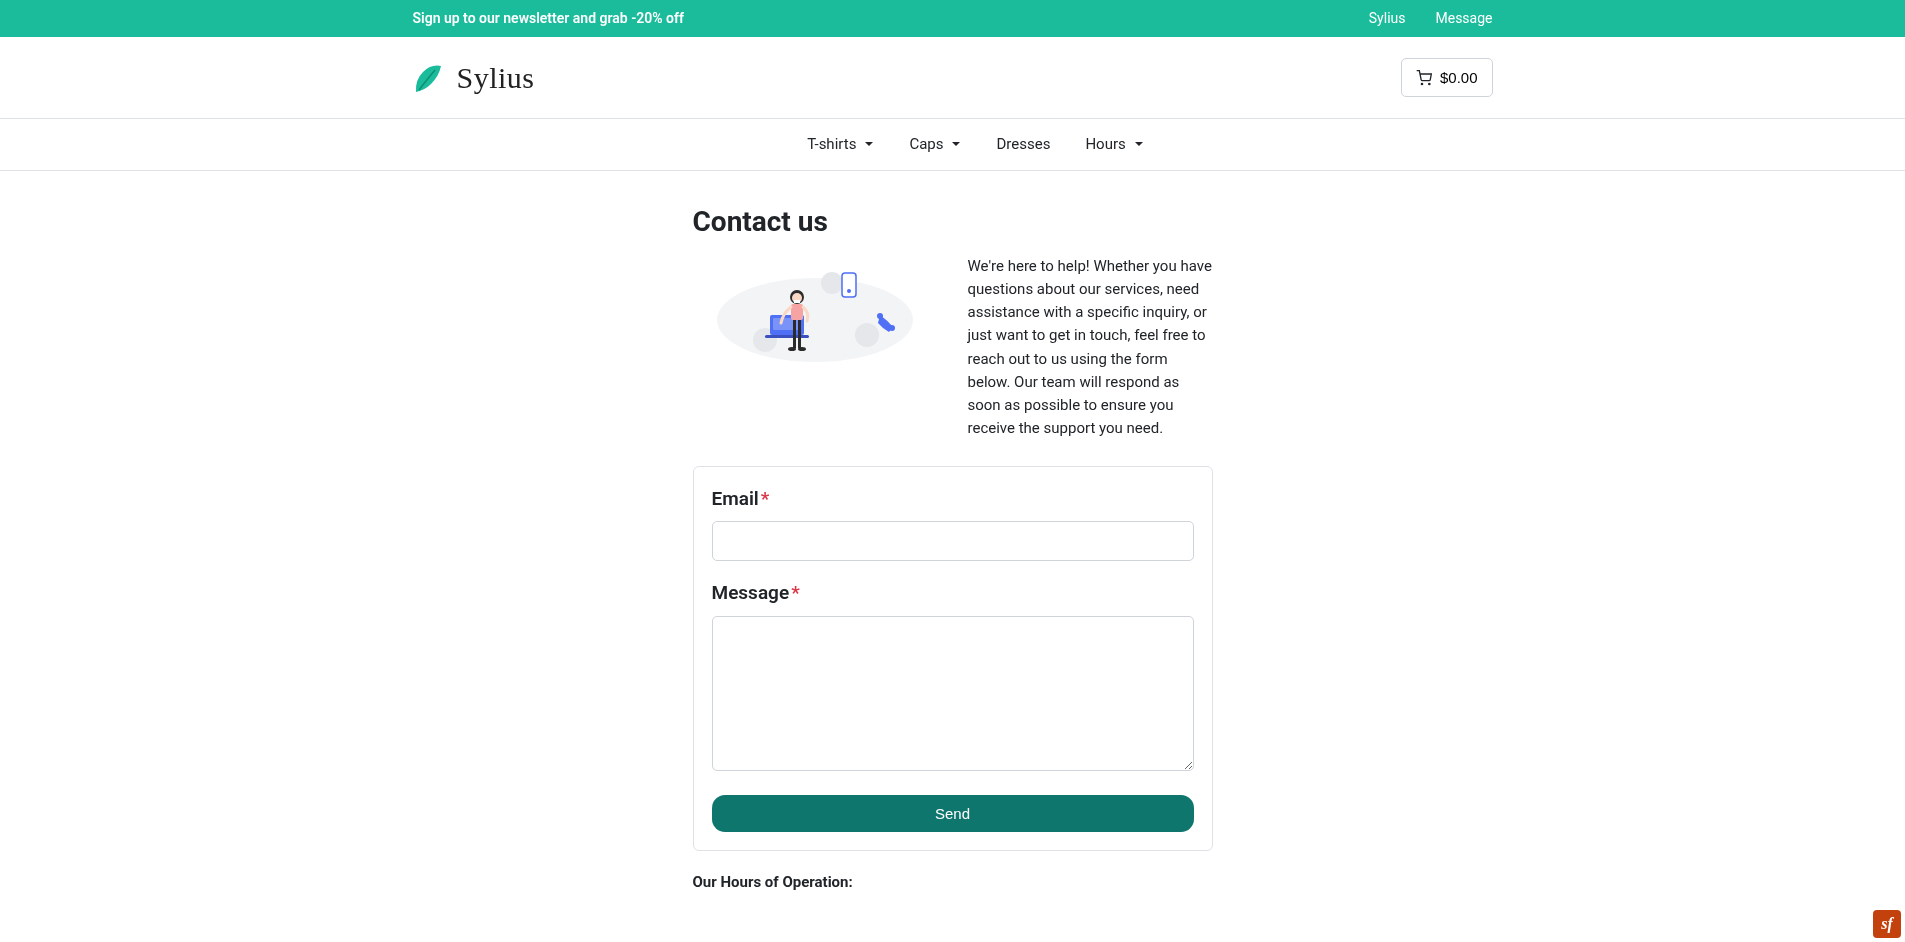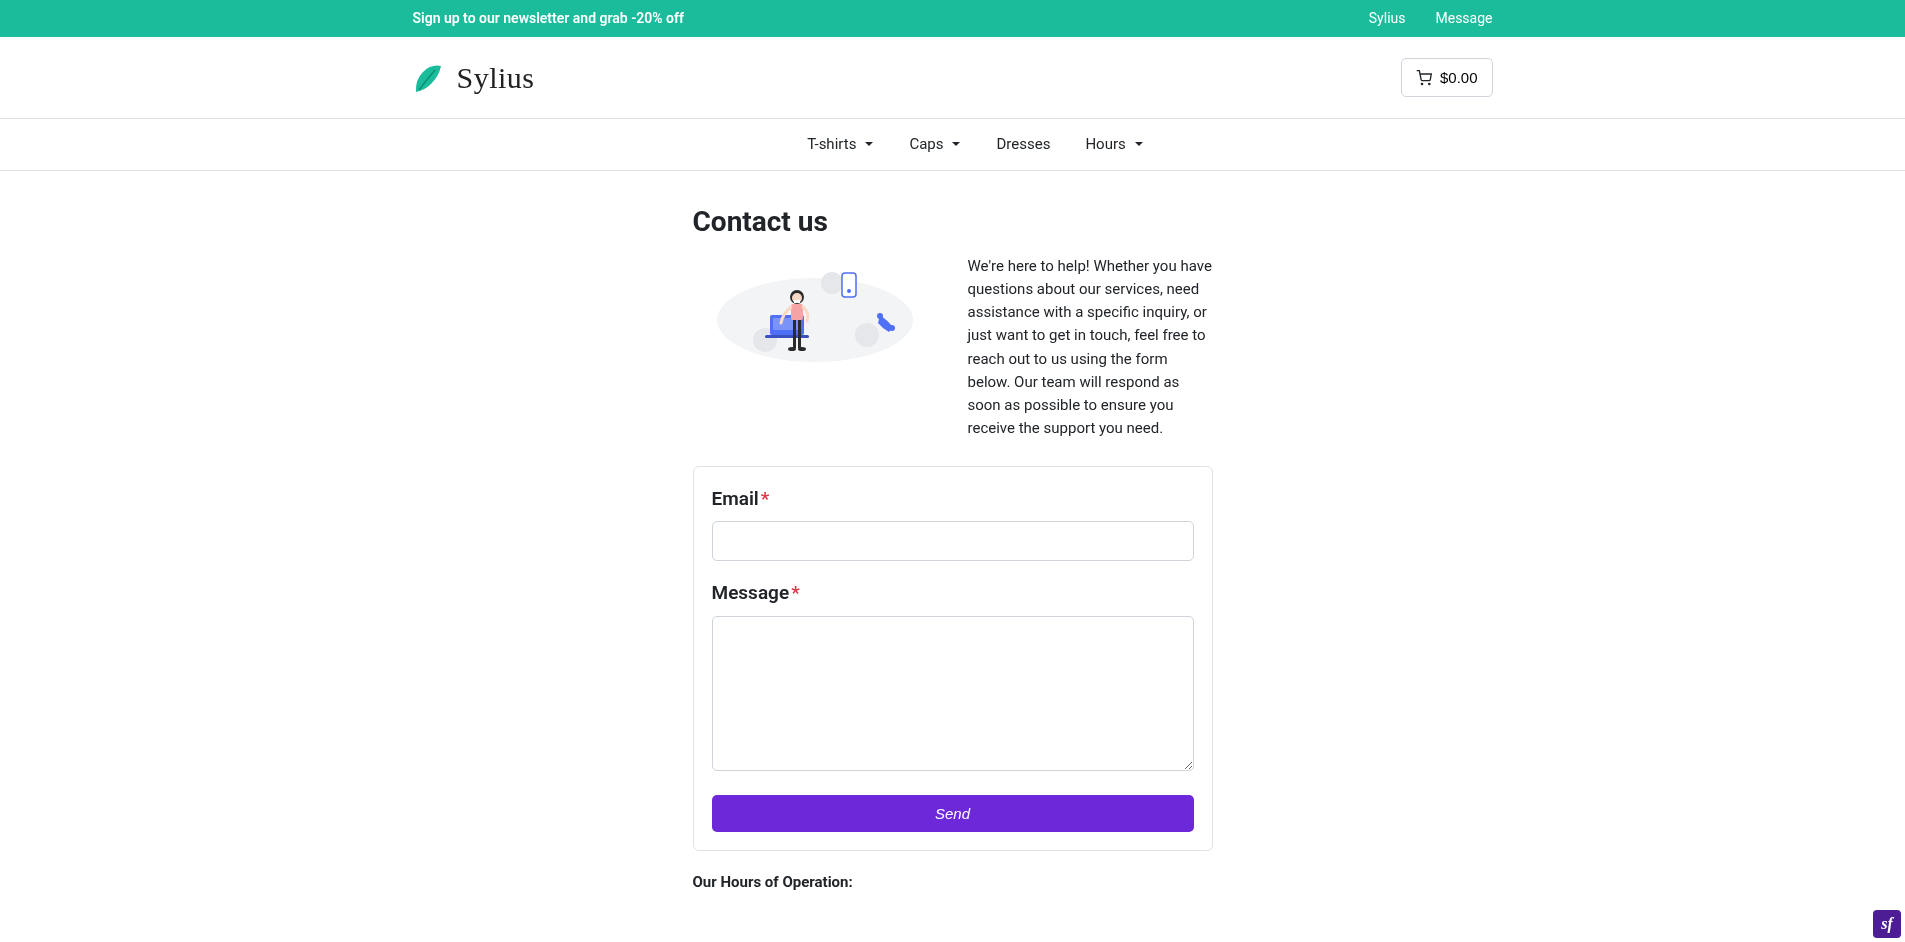--- a/index.html
+++ b/index.html
@@ -172,40 +172,39 @@
       padding: 10px 12px;
       border: 1px solid #ced4da;
       border-radius: 5px;
       font-size: 15px;
       font-family: inherit;
       min-height: 155px;
       resize: vertical;
     }
     .send-button {
       width: 100%;
-      background: #6d28d9;
+      background: #0f766e;
       color: white;
       border: none;
       padding: 10px;
-      border-radius: 5px;
+      border-radius: 13px;
       font-size: 15px;
       cursor: pointer;
-      font-style: italic;
     }
     .hours-heading {
       font-weight: 700;
       font-size: 15px;
     }
     .sf-badge {
       position: fixed;
       bottom: 4px;
       right: 4px;
       width: 28px;
       height: 28px;
-      background: #4c1d95;
+      background: #c2410c;
       border-radius: 4px;
       display: flex;
       align-items: center;
       justify-content: center;
       color: white;
       font-style: italic;
       font-family: Georgia, serif;
       font-size: 16px;
       font-weight: bold;
     }

